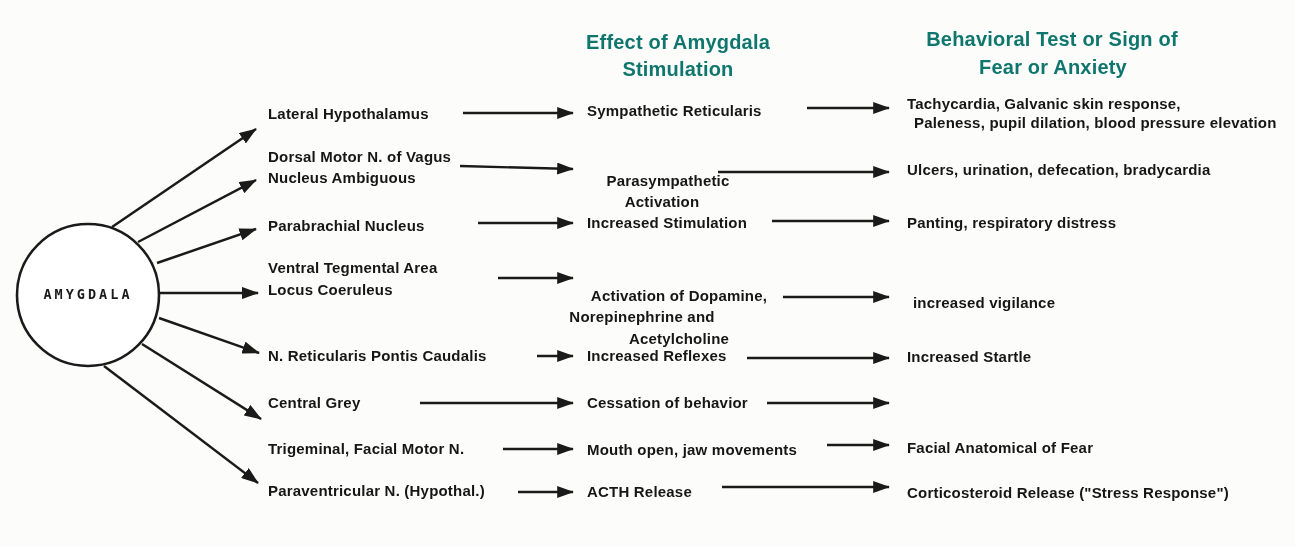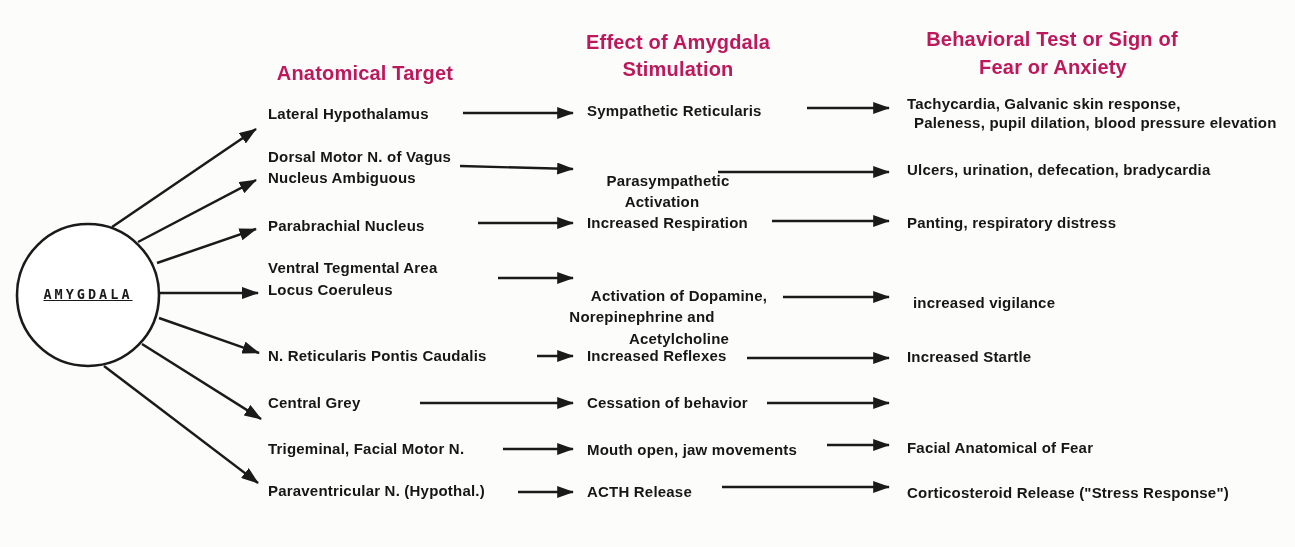--- a/index.html
+++ b/index.html
@@ -8,30 +8,29 @@
     background:#fcfcfa;overflow:hidden;
     font-family:"Liberation Sans",sans-serif;color:#141414;
   }
   .stage svg{position:absolute;left:0;top:0;}
   .txt{
     position:absolute;white-space:nowrap;line-height:20px;height:20px;
     font-size:15px;font-weight:700;letter-spacing:.2px;color:#161616;
   }
   .hdr{
     position:absolute;white-space:nowrap;line-height:26px;height:26px;
-    font-size:20px;font-weight:700;letter-spacing:.2px;color:#be185d;
+    font-size:20px;font-weight:700;letter-spacing:.2px;color:#0f766e;
     transform:translateX(-50%);
   }
   .ctr{transform:translateX(-50%);margin-top:25px;}
   .node-label{
     position:absolute;white-space:nowrap;
     font-family:"DejaVu Sans Mono",monospace;
     font-size:13.5px;font-weight:700;letter-spacing:3px;color:#1a1a1a;
     transform:translate(-50%,-50%);
-    text-decoration:underline;
   }
 </style>
 </head>
 <body>
 
 <div class="stage">
 
   <svg width="1295" height="547" viewBox="0 0 1295 547">
     <defs>
       <marker id="ah" viewBox="0 0 7 5" refX="6.6" refY="2.5" markerWidth="7" markerHeight="5" orient="auto" markerUnits="strokeWidth">
@@ -69,41 +68,40 @@
       <line x1="783" y1="297" x2="889" y2="297"></line>
       <line x1="747" y1="358" x2="889" y2="358"></line>
       <line x1="767" y1="403" x2="889" y2="403"></line>
       <line x1="827" y1="445" x2="889" y2="445"></line>
       <line x1="722" y1="487" x2="889" y2="487"></line>
     </g>
   </svg>
 
   <div class="node-label" style="left:88px;top:294px">AMYGDALA</div>
 
-  <div class="hdr" style="left:365px;top:60px">Anatomical Target</div>
   <div class="hdr" style="left:678px;top:29px">Effect of Amygdala</div>
   <div class="hdr" style="left:678px;top:56px">Stimulation</div>
   <div class="hdr" style="left:1052px;top:26px">Behavioral Test or Sign of</div>
   <div class="hdr" style="left:1053px;top:54px">Fear or Anxiety</div>
 
   <div class="txt" style="left:268px;top:104px">Lateral Hypothalamus</div>
   <div class="txt" style="left:268px;top:147px">Dorsal Motor N. of Vagus</div>
   <div class="txt" style="left:268px;top:168px">Nucleus Ambiguous</div>
   <div class="txt" style="left:268px;top:216px">Parabrachial Nucleus</div>
   <div class="txt" style="left:268px;top:258px">Ventral Tegmental Area</div>
   <div class="txt" style="left:268px;top:280px">Locus Coeruleus</div>
   <div class="txt" style="left:268px;top:346px">N. Reticularis Pontis Caudalis</div>
   <div class="txt" style="left:268px;top:393px">Central Grey</div>
   <div class="txt" style="left:268px;top:439px">Trigeminal, Facial Motor N.</div>
   <div class="txt" style="left:268px;top:481px">Paraventricular N. (Hypothal.)</div>
 
   <div class="txt" style="left:587px;top:101px">Sympathetic Reticularis</div>
   <div class="txt ctr" style="left:668px;top:146px">Parasympathetic</div>
   <div class="txt ctr" style="left:662px;top:167px">Activation</div>
-  <div class="txt" style="left:587px;top:213px">Increased Respiration</div>
+  <div class="txt" style="left:587px;top:213px">Increased Stimulation</div>
   <div class="txt ctr" style="left:679px;top:261px">Activation of Dopamine,</div>
   <div class="txt ctr" style="left:642px;top:282px">Norepinephrine and</div>
   <div class="txt ctr" style="left:679px;top:304px">Acetylcholine</div>
   <div class="txt" style="left:587px;top:346px">Increased Reflexes</div>
   <div class="txt" style="left:587px;top:393px">Cessation of behavior</div>
   <div class="txt" style="left:587px;top:440px">Mouth open, jaw movements</div>
   <div class="txt" style="left:587px;top:482px">ACTH Release</div>
 
   <div class="txt" style="left:907px;top:94px">Tachycardia, Galvanic skin response,</div>
   <div class="txt" style="left:914px;top:113px">Paleness, pupil dilation, blood pressure elevation</div>

